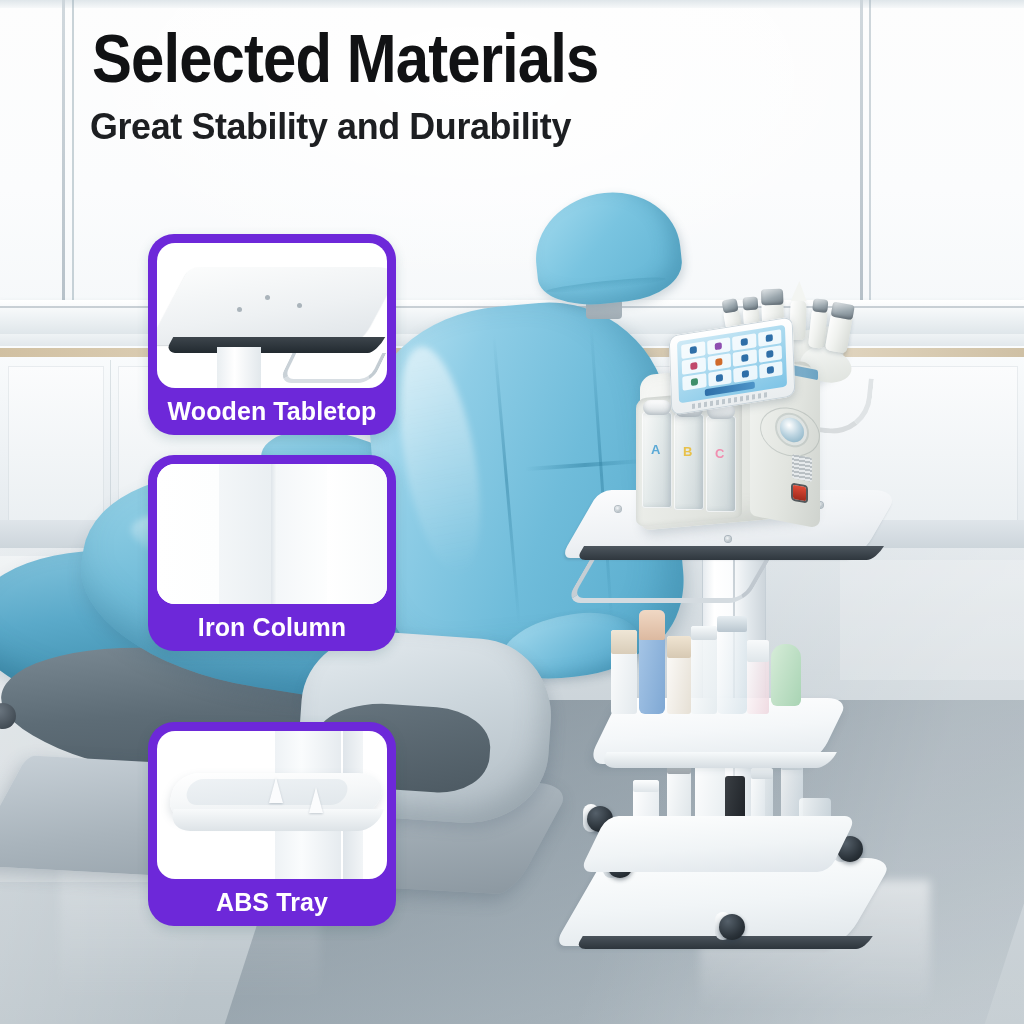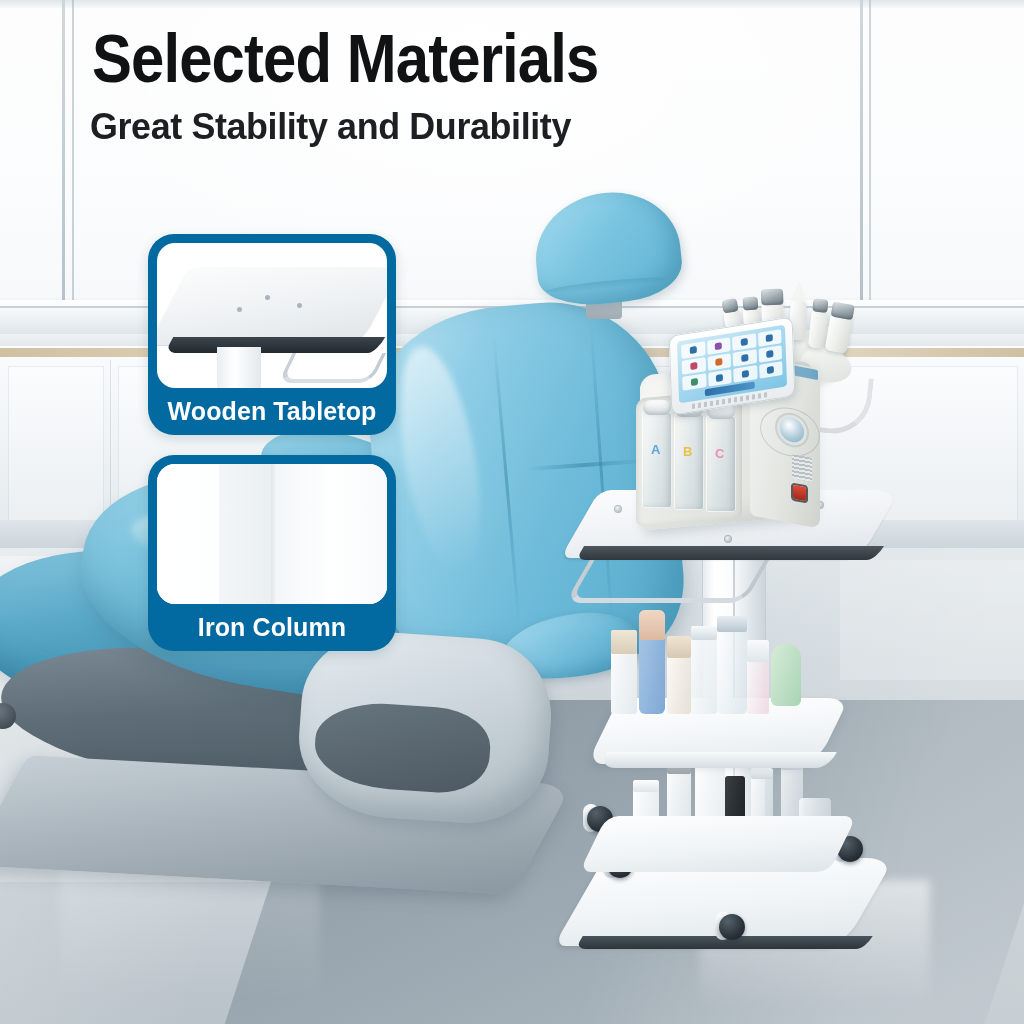--- a/index.html
+++ b/index.html
@@ -416,21 +416,21 @@
   .subhead{
     position:absolute;left:90px;top:106px;
     font-size:37px;font-weight:bold;color:#1d1f22;
     letter-spacing:-.4px;white-space:nowrap;
     transform:scaleX(.97);transform-origin:left top;
   }
 
   
   .card{
     position:absolute;width:248px;
-    background:#0369a1;
+    background:#6d28d9;
     border-radius:26px;
     box-shadow:0 4px 12px rgba(40,90,95,.18);
     overflow:hidden;
   }
   .card-photo{
     margin:9px 9px 0 9px;height:145px;
     background:#ffffff;border-radius:18px;overflow:hidden;position:relative;
   }
   .card-label{
     height:47px;display:flex;align-items:center;justify-content:center;
@@ -750,14 +750,26 @@
     <div class="card-photo">
       <div class="c2-col" style="left:0;width:62px;background:linear-gradient(90deg,#ffffff,#fdfefe);"></div>
       <div class="c2-col" style="left:62px;width:52px;background:linear-gradient(90deg,#f3f6f8,#eaeff2);"></div>
       <div class="c2-col" style="left:114px;width:6px;background:linear-gradient(90deg,#dfe5ea,#f6f9fa);"></div>
       <div class="c2-col" style="left:120px;width:50px;background:linear-gradient(90deg,#f4f7f9,#fdfefe);"></div>
       <div class="c2-col" style="left:170px;width:60px;background:linear-gradient(90deg,#ffffff,#f8fafb);"></div>
     </div>
     <div class="card-label">Iron Column</div>
   </div>
 
+  <div class="card card3">
+    <div class="card-photo">
+      <div class="c3-bg-col"></div>
+      <div class="c3-bg-col2"></div>
+      <div class="c3-tray"></div>
+      <div class="c3-inner"></div>
+      <div class="c3-lip"></div>
+      <div class="c3-peg" style="left:112px;top:46px;"></div>
+      <div class="c3-peg" style="left:152px;top:56px;"></div>
+    </div>
+    <div class="card-label">ABS Tray</div>
+  </div>
 
 </div>
 
 </body></html>

